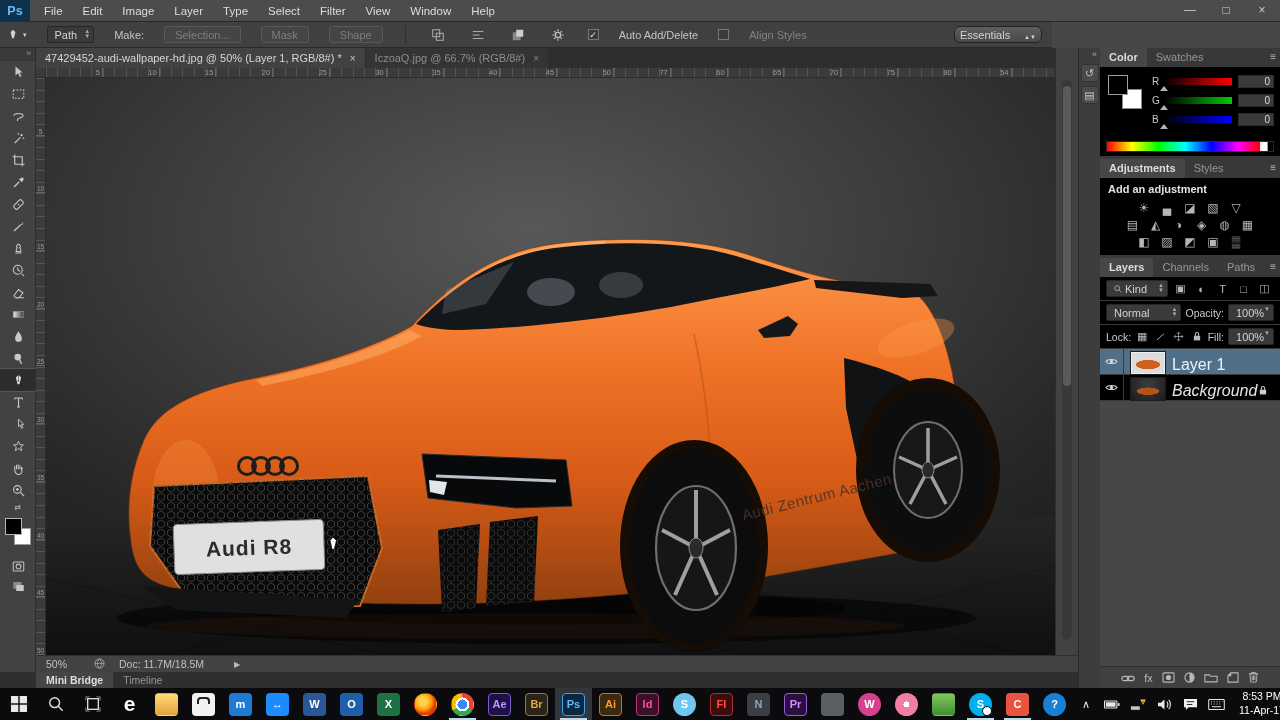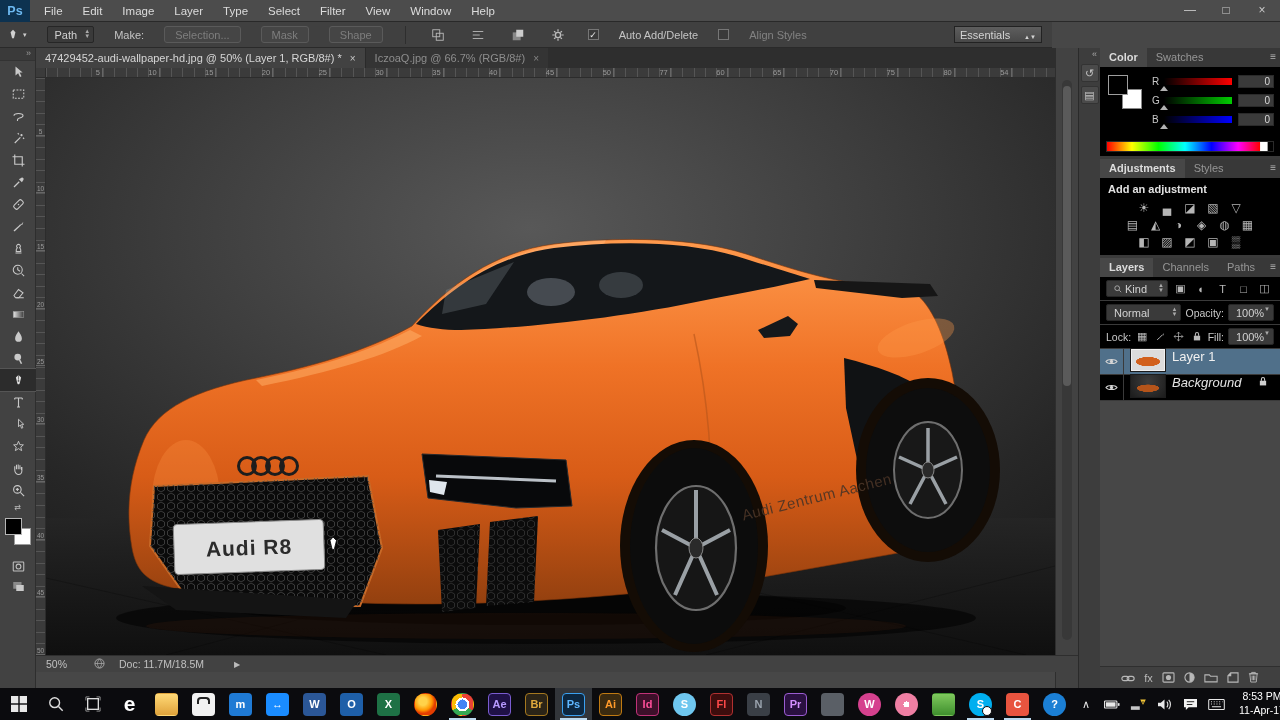--- a/index.html
+++ b/index.html
@@ -19,21 +19,21 @@
   .opt-sep{width:1px;height:18px;background:#2e2e2e;margin:0 2px}
   .tool-preset{display:flex;align-items:center;gap:3px;color:#cfcfcf}
   .combo{position:relative;display:flex;align-items:center;background:#3a3a3a;border:1px solid #262626;border-radius:2px;color:#d2d2d2;font-size:11px;height:17px;padding:0 16px 0 7px}
   .combo .ud{position:absolute;right:3px;top:2px;display:flex;flex-direction:column;line-height:5px;font-size:6px;color:#aaa}
   .opt-label{font-size:11px;color:#c4c4c4}
   .opt-btn{background:#454545;border:1px solid #5a5a5a;border-radius:3px;color:#7e7e7e;font-size:11px;height:17px;padding:0 10px;display:flex;align-items:center}
   .icon-btn{color:#c0c0c0;display:flex;align-items:center;justify-content:center;width:20px;height:20px}
   .cb{width:11px;height:11px;background:#3a3a3a;border:1px solid #767676;display:flex;align-items:center;justify-content:center;font-size:9px;color:#e8e8e8}
   .cb-label{font-size:11px;color:#c4c4c4}
   .cb-label.dis{color:#828282}
-  .workspace-btn{position:absolute;right:10px;top:4px;width:88px;height:17px;background:linear-gradient(#5e5e5e,#484848);border:1px solid #222;border-radius:0;color:#d4d4d4;font-size:11px;display:flex;align-items:center;justify-content:space-between;padding:0 5px}
+  .workspace-btn{position:absolute;right:10px;top:4px;width:88px;height:17px;background:linear-gradient(#5e5e5e,#484848);border:1px solid #222;border-radius:6px;color:#d4d4d4;font-size:11px;display:flex;align-items:center;justify-content:space-between;padding:0 5px}
 
   
   .toolbar{position:absolute;left:0;top:48px;width:36px;height:640px;background:#424242;border-right:1px solid #2e2e2e}
   .tb-head{height:13px;color:#9a9a9a;font-size:9px;text-align:right;padding-right:4px;border-bottom:1px solid #333;background:#3a3a3a}
   .tool{width:36px;height:22px;display:flex;align-items:center;justify-content:center}
   .tool.sel{background:#2c2c2c;outline:1px solid #555}
   .tool svg{display:block}
   .swap-row{height:13px;display:flex;align-items:center;justify-content:center;color:#bbb;font-size:8px}
   .swatch-wrap{position:relative;width:36px;height:36px;margin:2px 0 4px 0}
   .sw-bg{position:absolute;left:14px;top:12px;width:17px;height:17px;background:#fff;border:1px solid #9a9a9a}
@@ -104,21 +104,21 @@
   .adj-head{font-size:11px;font-weight:bold;color:#e2e2e2;padding:5px 8px 3px}
   .adj-row{display:flex;justify-content:center;gap:3px;margin:2px 0}
   .adj-icon{width:20px;height:15px;color:#b5b5b5;font-size:12px;display:flex;align-items:center;justify-content:center}
 
   
   .layers-panel{flex:1;display:flex;flex-direction:column;margin-top:3px}
   .lp-row{display:flex;align-items:center;gap:4px;padding:3px 6px;border-bottom:1px solid #3a3a3a}
   .kind-combo{width:62px}
   .filter-ic{width:17px;height:16px;color:#b8b8b8;font-size:11px;display:flex;align-items:center;justify-content:center}
   .lbl{font-size:10.5px;color:#c8c8c8}
-  .layer-row{display:flex;align-items:flex-start;height:26px;border-bottom:1px solid #3a3a3a;font-size:13px;color:#f0f0f0}
+  .layer-row{display:flex;align-items:flex-end;height:26px;border-bottom:1px solid #3a3a3a;font-size:16px;color:#f0f0f0}
   .layer-row.sel{background:#50708a}
   .eye-cell{width:24px;align-self:stretch;border-right:1px solid #3a3a3a;display:flex;align-items:center;justify-content:center}
   .lthumb{width:34px;height:22px;margin:0 7px;outline:1px solid #1c1c1c;flex:none}
   .thumb1{background:radial-gradient(ellipse 13px 5px at 50% 58%,#d2601c 90%,transparent 95%),#dcdcdc;border:1px solid #f0f0f0}
   .thumb2{background:radial-gradient(ellipse 12px 4px at 50% 60%,#b5541a 90%,transparent 95%),radial-gradient(circle at 50% 30%,#3d3d3d,#1c1c1c)}
   .bg-italic{font-style:italic;color:#e4e4e4}
   .layer-lock{margin-left:auto;margin-right:12px}
   .layers-empty{flex:1;background:#474747}
   .lp-bottom{height:22px;background:#404040;border-top:1px solid #2f2f2f;display:flex;align-items:center;justify-content:center;gap:9px;color:#b8b8b8}
   .fx-label{font-size:11px;color:#b8b8b8}
@@ -496,20 +496,24 @@
     <span class="status-icon" data-name="document-info-icon">
       <svg width="11" height="11" viewBox="0 0 12 12">
           <circle cx="6" cy="6" r="5" fill="none" stroke="#aaa"></circle>
           <path d="M1 6 H11 M6 1 C3 4 3 8 6 11 C9 8 9 4 6 1" stroke="#aaa" fill="none" stroke-width=".8"></path>
         </svg>
     </span>
     <span data-name="document-size-info">Doc: 11.7M/18.5M</span>
     <span class="status-arrow" data-name="status-flyout-icon">▶</span>
   </div>
 
+  <div class="bottomtabs" data-name="bottom-panel-tabs">
+    <span class="btab active" data-name="tab-mini-bridge">Mini Bridge</span>
+    <span class="btab inactive" data-name="tab-timeline">Timeline</span>
+  </div>
 
   <div class="dockstrip" data-name="panel-dock-strip">
     <div class="dock-collapse" data-name="dock-collapse-icon">«</div>
     <div class="dock-btn" data-name="history-panel-icon">↺</div>
     <div class="dock-btn" data-name="properties-panel-icon">▤</div>
   </div>
 
   <div class="panels" data-name="panel-dock">
 
     <div class="panel" data-name="color-panel">

